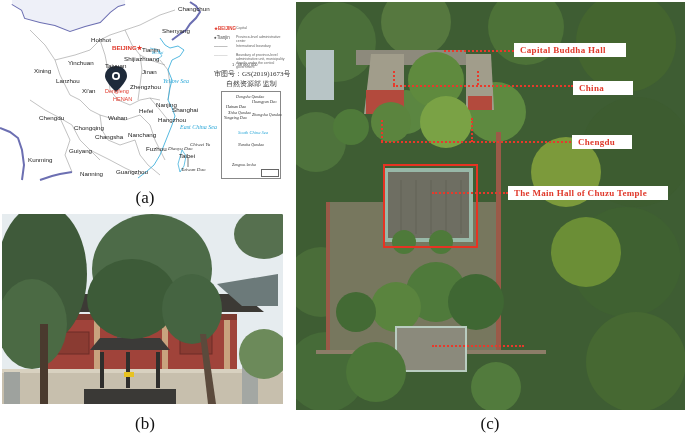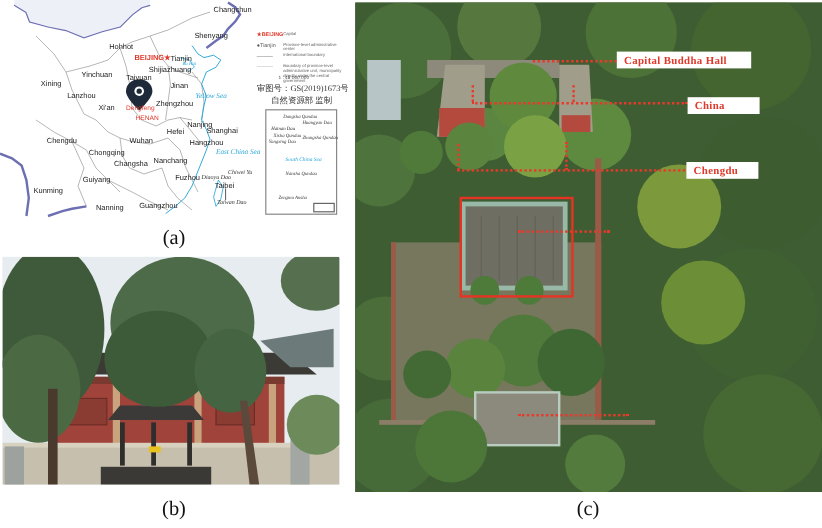--- a/index.html
+++ b/index.html
@@ -268,17 +268,18 @@
 
   
   <div class="dots-v" style="left:85px;top:118px;height:22px;"></div>
   <div class="dots-v" style="left:175px;top:116px;height:24px;"></div>
   <div class="dots-h" style="left:85px;top:139px;width:190px;"></div>
   <div class="label-box" style="left:276px;top:133px;width:48px;">Chengdu</div>
 
   
   <div class="hall-box" style="left:87px;top:162px;width:91px;height:80px;"></div>
   <div class="dots-h" style="left:136px;top:190px;width:76px;"></div>
+  <div class="label-box" style="left:212px;top:184px;width:148px;">The Main Hall of Chuzu Temple</div>
 
   
   <div class="dots-h" style="left:136px;top:343px;width:92px;"></div>
 </div>
 <div class="caption" style="left:470px;top:414px;width:40px;">(c)</div>
 
 </body></html>

